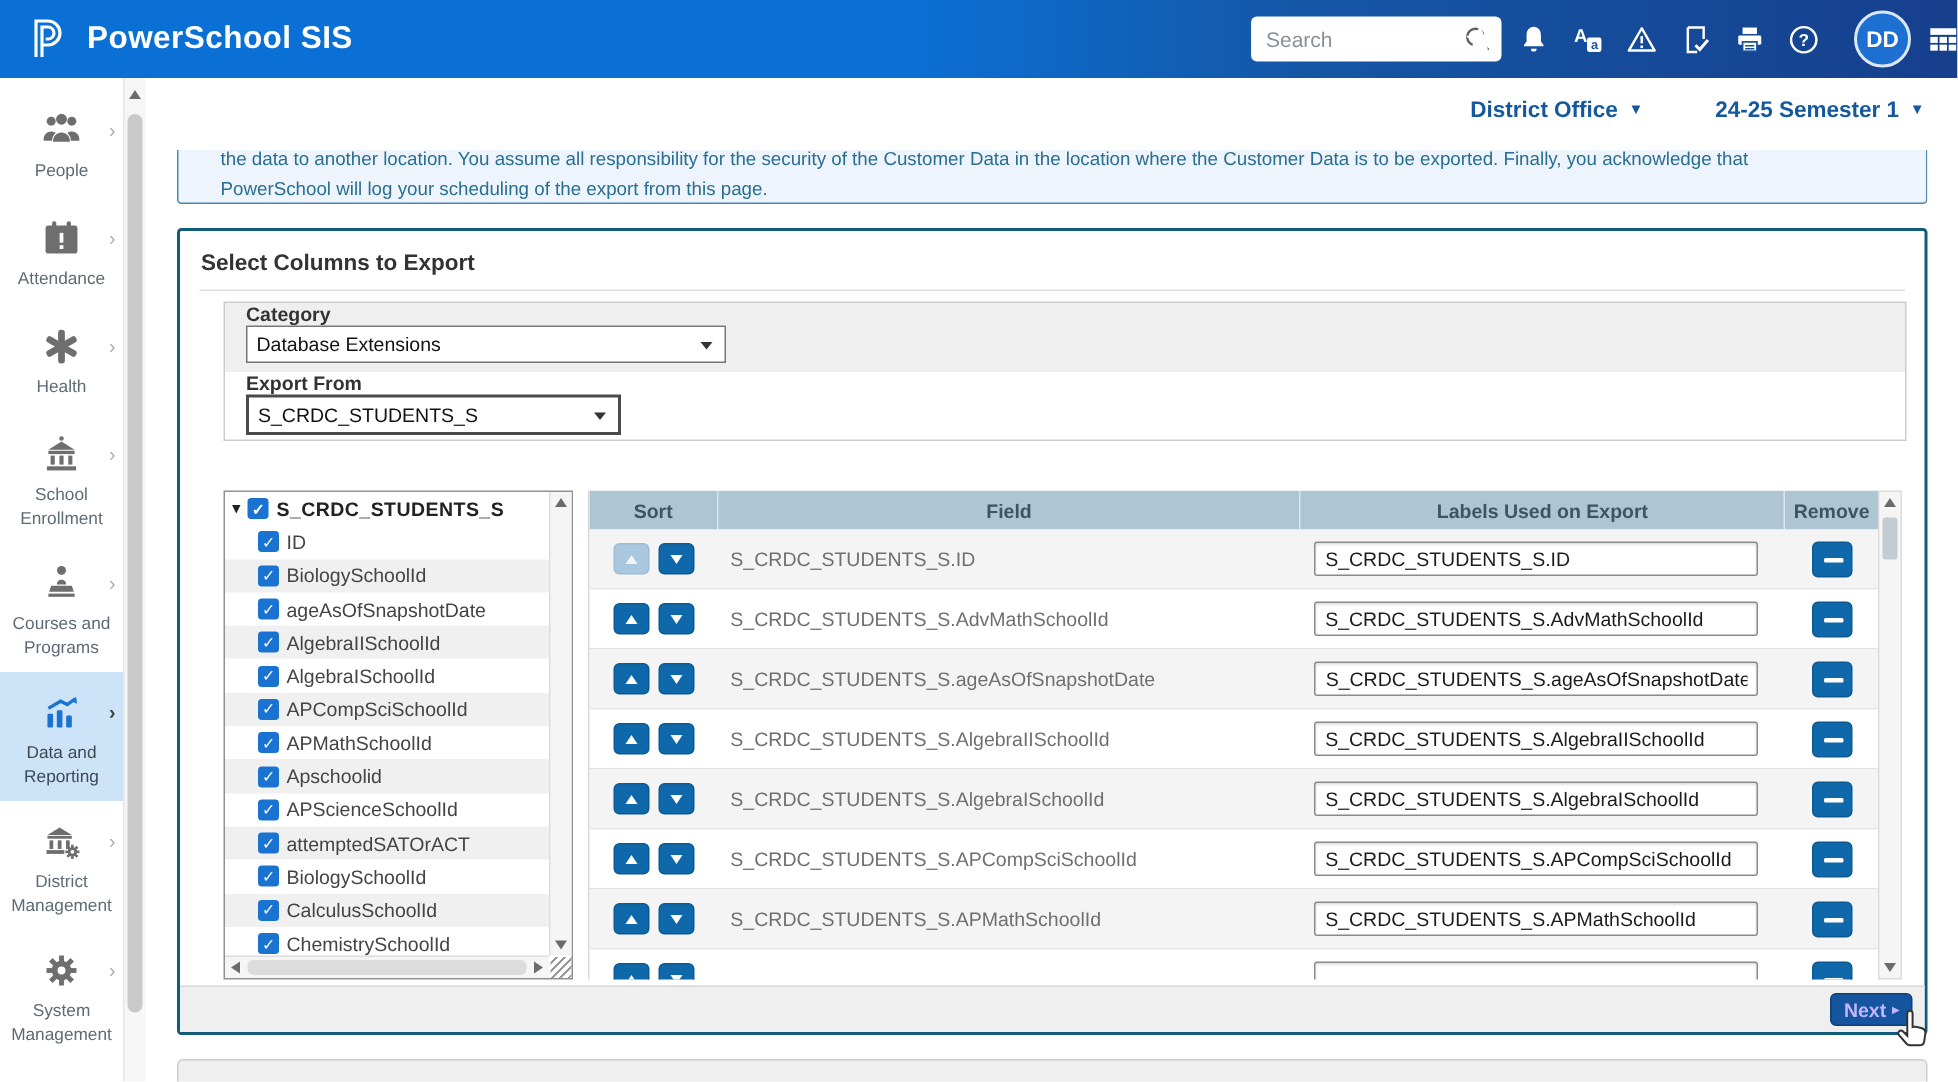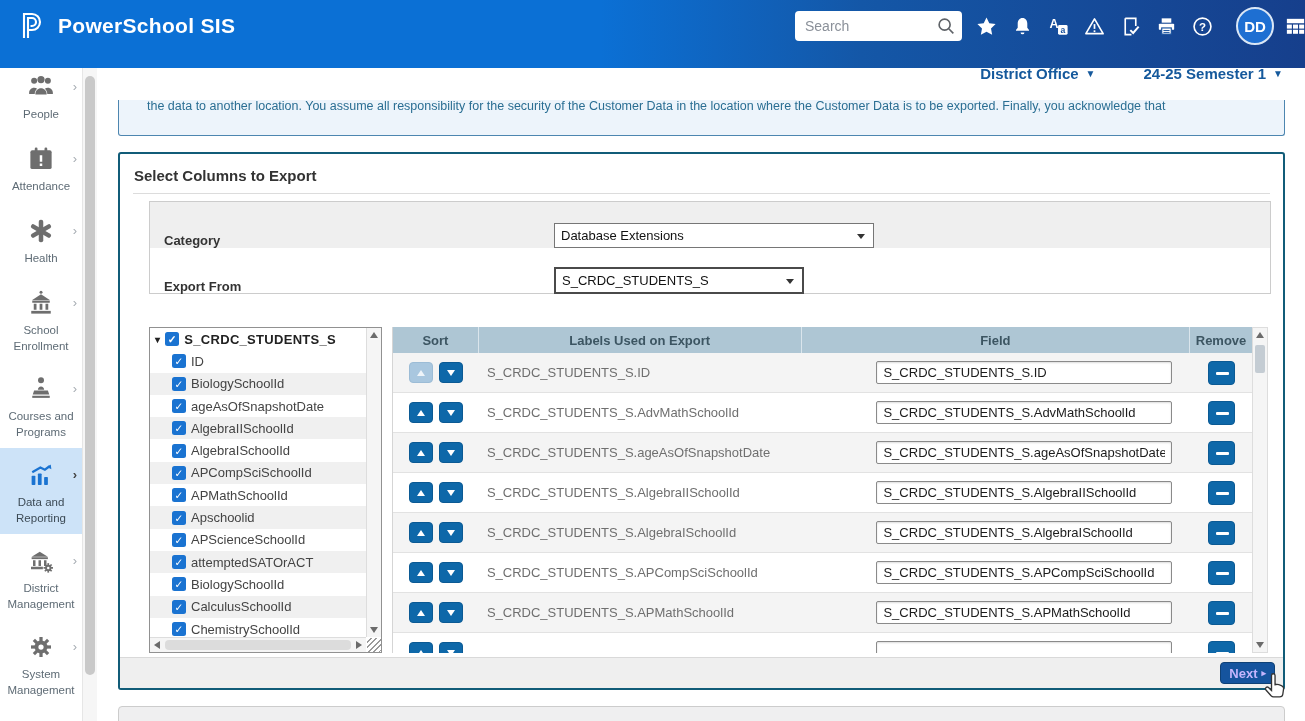--- a/index.html
+++ b/index.html
@@ -1,24 +1,24 @@
 <!DOCTYPE html>
 <html><head>
 <meta charset="utf-8">
 <style>
   * { box-sizing: border-box; margin: 0; padding: 0; }
   html,body { width:1305px; height:721px; overflow:hidden; font-family:"Liberation Sans",sans-serif; background:#fff; position:relative; }
 
   
-  .topbar { position:absolute; top:0; left:0; width:1305px; height:68px;
+  .topbar { position:absolute; top:0; left:0; width:1305px; height:52px;
     background:linear-gradient(90deg,#0b70d5 0%,#0b70d5 46%,#1457a7 66%,#163f8c 100%); z-index:10; }
   .brand { position:absolute; left:16px; top:0; height:52px; display:flex; align-items:center; }
   .logo-svg { width:32px; height:32px; display:block; }
   .brand-text { color:#fff; font-size:21px; font-weight:bold; margin-left:10px; letter-spacing:.3px; }
-  .searchbox { position:absolute; left:795px; top:11px; width:167px; height:30px; }
+  .searchbox { position:absolute; left:834px; top:11px; width:167px; height:30px; }
   .searchbox input { width:100%; height:100%; border:none; border-radius:4px; padding:0 30px 0 10px; font-size:14px; color:#333; font-family:"Liberation Sans",sans-serif; outline:none; }
   .searchbox input::placeholder { color:#8a9099; }
   .search-glyph { position:absolute; right:5px; top:4px; width:22px; height:22px; }
   .topbar-icons { position:absolute; left:975px; top:0; height:52px; display:flex; align-items:center; gap:13px; }
   .tb-icon { width:23px; height:23px; display:flex; align-items:center; justify-content:center; cursor:pointer; }
   .tb-icon svg { width:23px; height:23px; }
   .avatar { position:absolute; left:1236px; top:7px; width:38px; height:38px; border-radius:50%;
     background:#1e6fd2; border:2.5px solid #dbe7f5; color:#fff; font-weight:bold; font-size:15px;
     display:flex; align-items:center; justify-content:center; }
   .grid-glyph { position:absolute; left:1284px; top:15px; width:23px; height:23px; }
@@ -56,21 +56,21 @@
     color:#2a6e93; font-size:12.5px; line-height:20px; padding:0 14px 0 28px; }
   .notice .inner { margin-top:-4px; }
 
   
   .panel { position:absolute; left:21px; top:100px; width:1167px; height:538px; background:#fff;
     border:2px solid #115c78; border-radius:3px; }
   .panel-title { margin:13px 14px 9px; font-size:15px; font-weight:bold; color:#333; }
   .panel-divider { border-bottom:1px solid #dcdcdc; margin:0 13px; }
 
   .filter-box { position:absolute; left:29px; top:47px; width:1122px; height:93px; border:1px solid #ccc; background:#fff; }
-  .filter-row { height:46px; display:flex; align-items:flex-end; padding-left:14px; }
+  .filter-row { height:46px; display:flex; align-items:flex-start; padding-left:14px;flex-direction:column; }
   .filter-row.alt { background:#efefef; }
   .filter-label { width:390px; font-weight:bold; font-size:13px; color:#333; }
   .select { position:relative; height:25px; border:1px solid #767676; background:#fff; font-size:13px; color:#111;
     display:flex; align-items:center; padding:0 22px 0 6px; cursor:pointer; }
   .select::after { content:""; position:absolute; right:8px; top:50%; margin-top:-2px;
     border-left:4px solid transparent; border-right:4px solid transparent; border-top:5px solid #333; }
   .select.focused { border:2px solid #4a4a4a; height:27px; }
 
   
   .tree { position:absolute; left:29px; top:173px; width:233px; height:326px; border:1px solid #919191; background:#fff; }
@@ -347,20 +347,21 @@
     </div>
     <div class="ctx-item">
       <span>24-25 Semester 1</span>
       <span class="ctx-caret">▼</span>
     </div>
   </div>
 
   <div class="notice">
     <div class="inner">
       <span>the data to another location. You assume all responsibility for the security of the Customer Data in the location where the Customer Data is to be exported. Finally, you acknowledge that</span><br>
+      <span>PowerSchool will log your scheduling of the export from this page.</span>
     </div>
   </div>
 
   <div class="panel">
     <div class="panel-title">Select Columns to Export</div>
     <div class="panel-divider"></div>
 
     <div class="filter-box">
       <div class="filter-row alt">
         <div class="filter-label">Category</div>
@@ -445,22 +446,22 @@
         <span class="arr right" style="right:4px; top:3px;"></span>
         <span class="hthumb"></span>
       </div>
       <div class="grip"></div>
     </div>
 
     <div class="table-wrap">
       <div class="export-table">
         <div class="thead" id="tableHead">
             <div class="th c1">Sort</div>
+            <div class="th c2">Field</div>
             <div class="th c3">Labels Used on Export</div>
-            <div class="th c2">Field</div>
             <div class="th c4">Remove</div>
           </div>
         <div id="tableRows">
             <div class="trow alt">
               <div class="cell-sort">
                 <span class="sbtn disabled">
                   <span class="t-up"></span>
                 </span>
                 <span class="sbtn">
                   <span class="t-down"></span>

